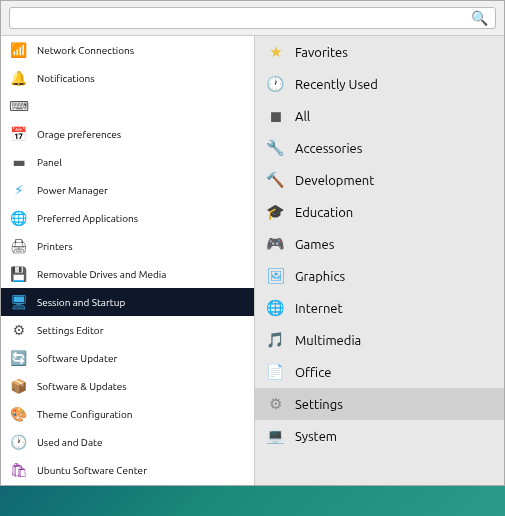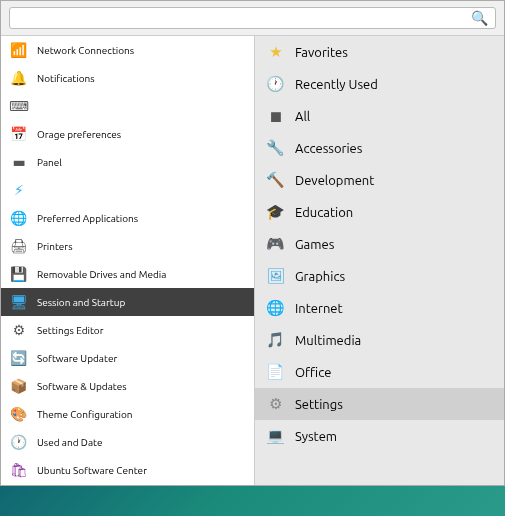--- a/index.html
+++ b/index.html
@@ -91,21 +91,21 @@
     .left-panel::-webkit-scrollbar-thumb { background: #bbb; border-radius: 3px; }
 
     .menu-item {
       display: flex;
       align-items: center;
       padding: 4px 8px;
       cursor: pointer;
       white-space: nowrap;
     }
     .menu-item.selected {
-      background: #404040;
+      background: #0f172a;
       color: white;
     }
     .menu-item-icon {
       width: 20px;
       height: 20px;
       margin-right: 8px;
       display: flex;
       align-items: center;
       justify-content: center;
       flex-shrink: 0;
@@ -242,20 +242,21 @@
         <div class="menu-item">
           <span class="menu-item-icon icon-orage">📅</span>
           <span class="menu-item-label">Orage preferences</span>
         </div>
         <div class="menu-item">
           <span class="menu-item-icon icon-panel">▬</span>
           <span class="menu-item-label">Panel</span>
         </div>
         <div class="menu-item">
           <span class="menu-item-icon icon-power">⚡</span>
+          <span class="menu-item-label">Power Manager</span>
         </div>
         <div class="menu-item">
           <span class="menu-item-icon icon-pref">🌐</span>
           <span class="menu-item-label">Preferred Applications</span>
         </div>
         <div class="menu-item">
           <span class="menu-item-icon icon-printer">🖨</span>
           <span class="menu-item-label">Printers</span>
         </div>
         <div class="menu-item">

